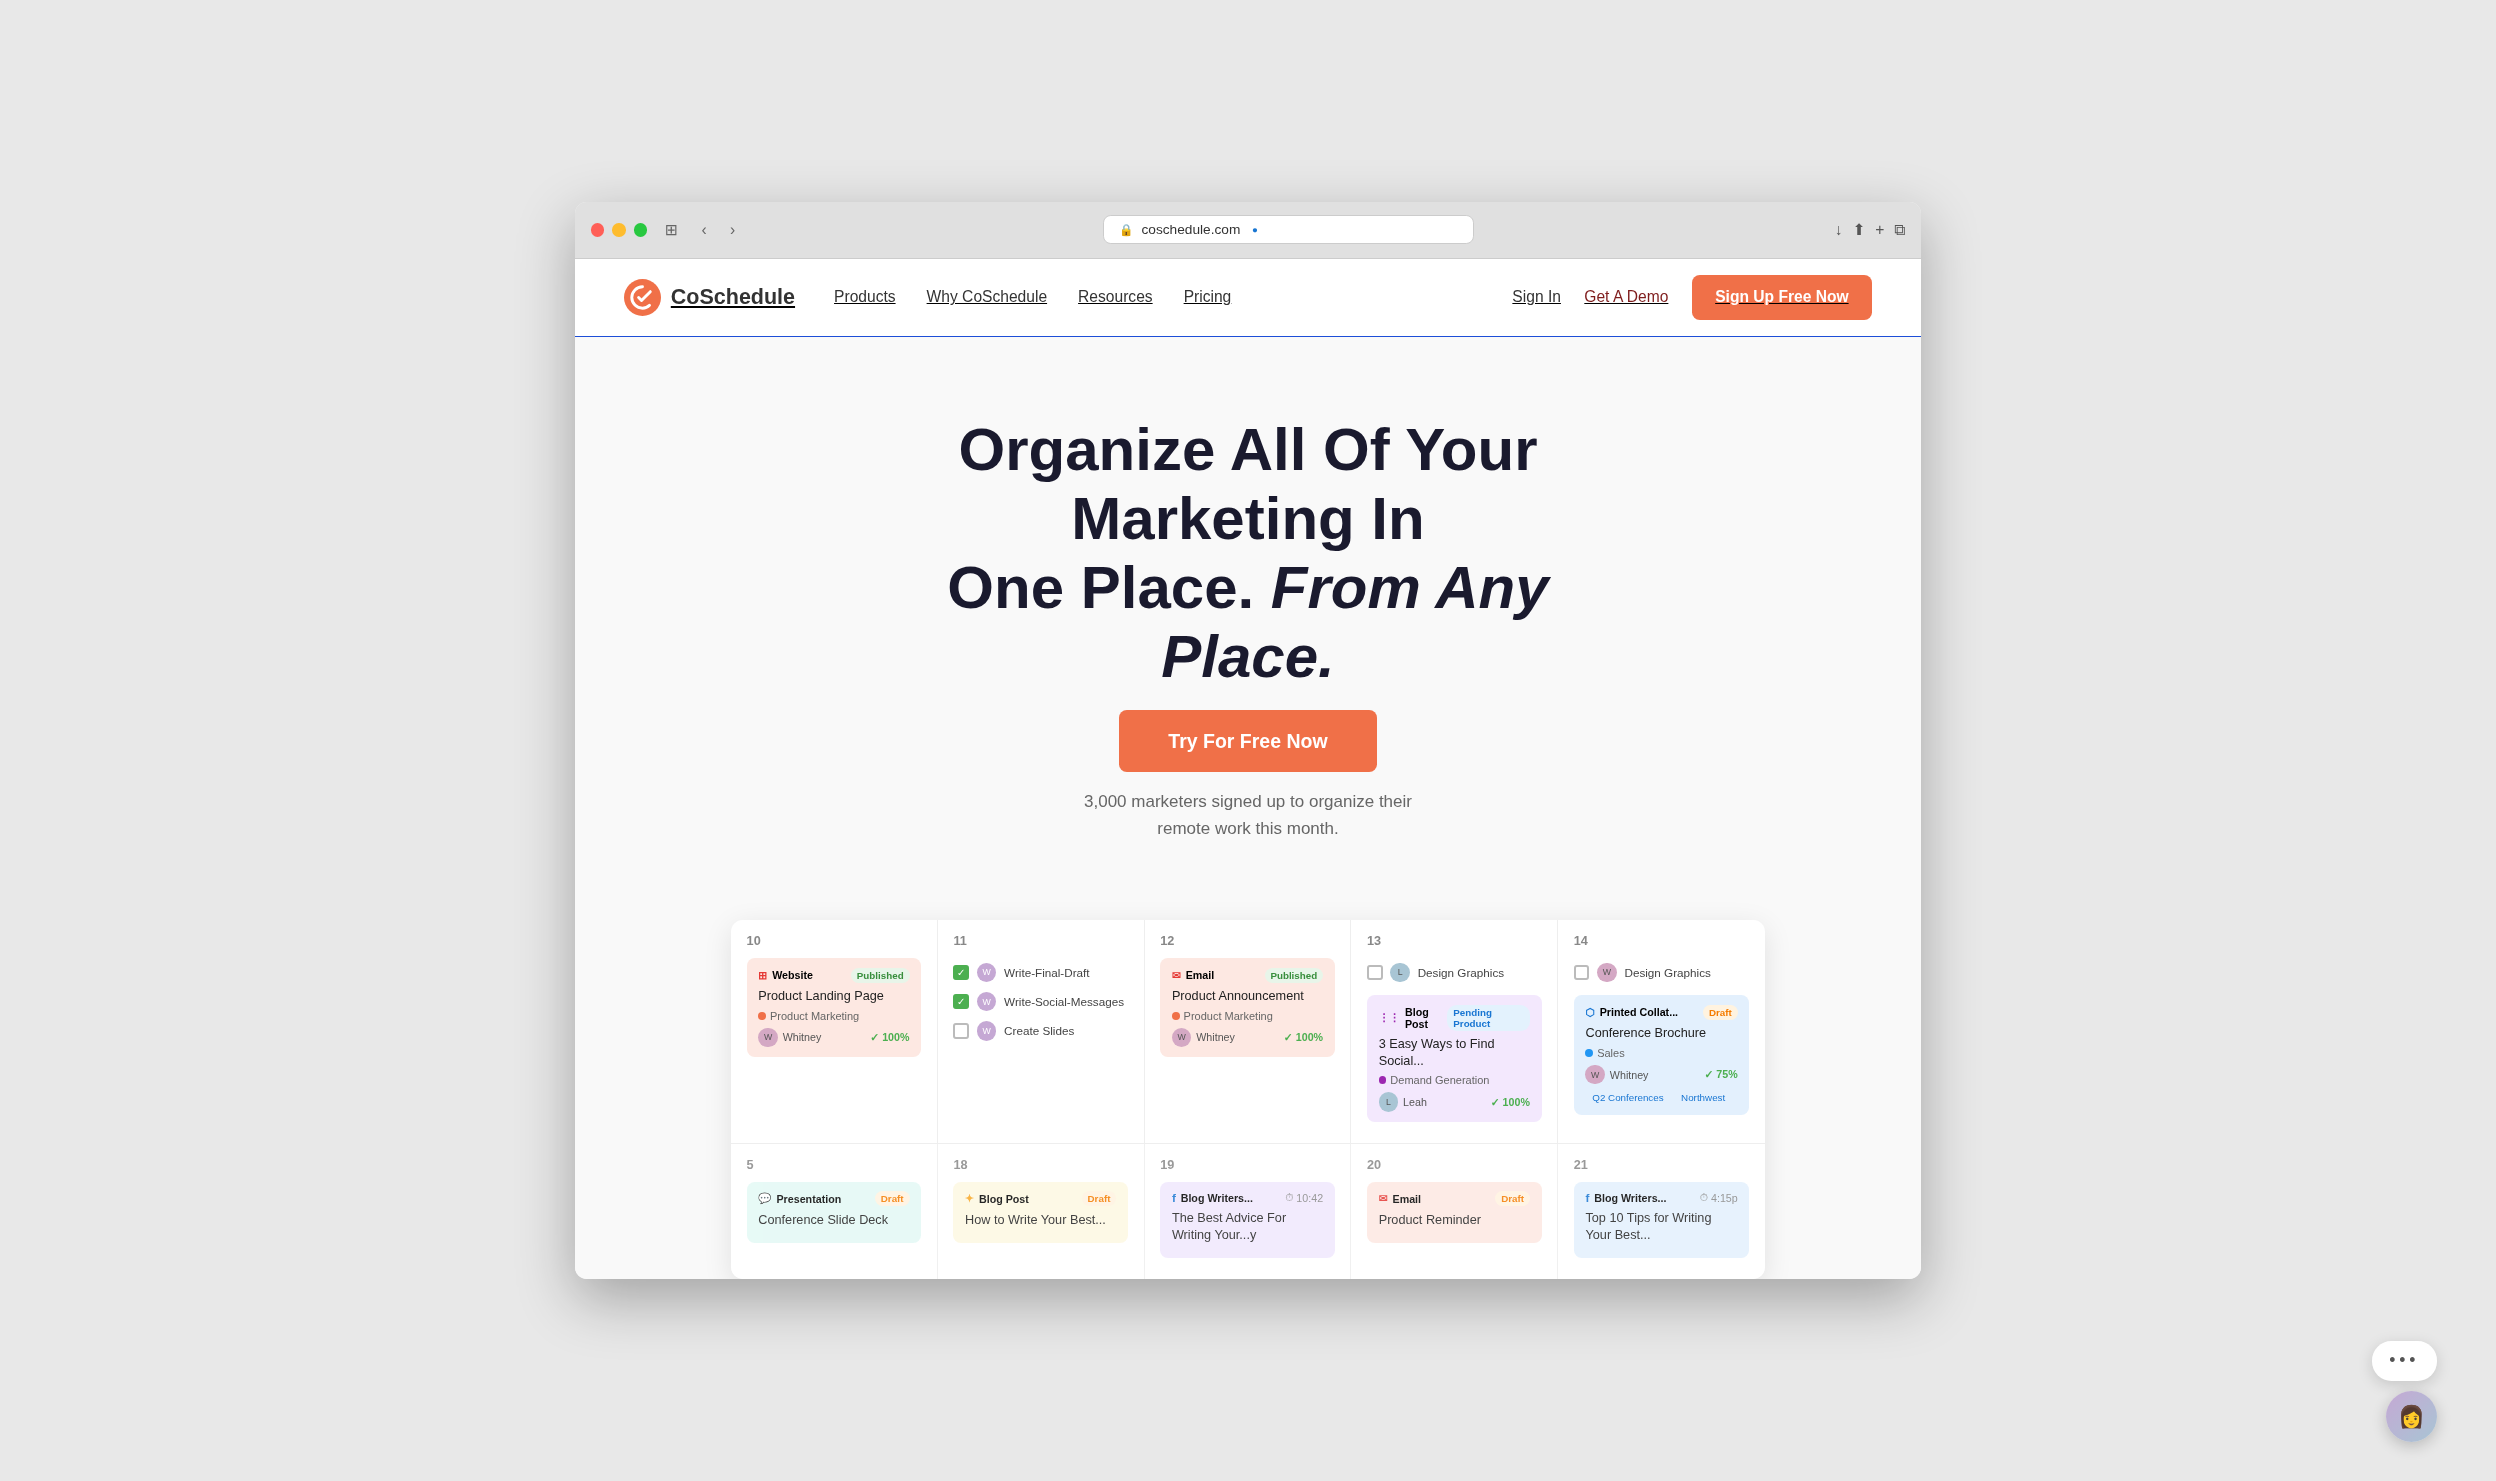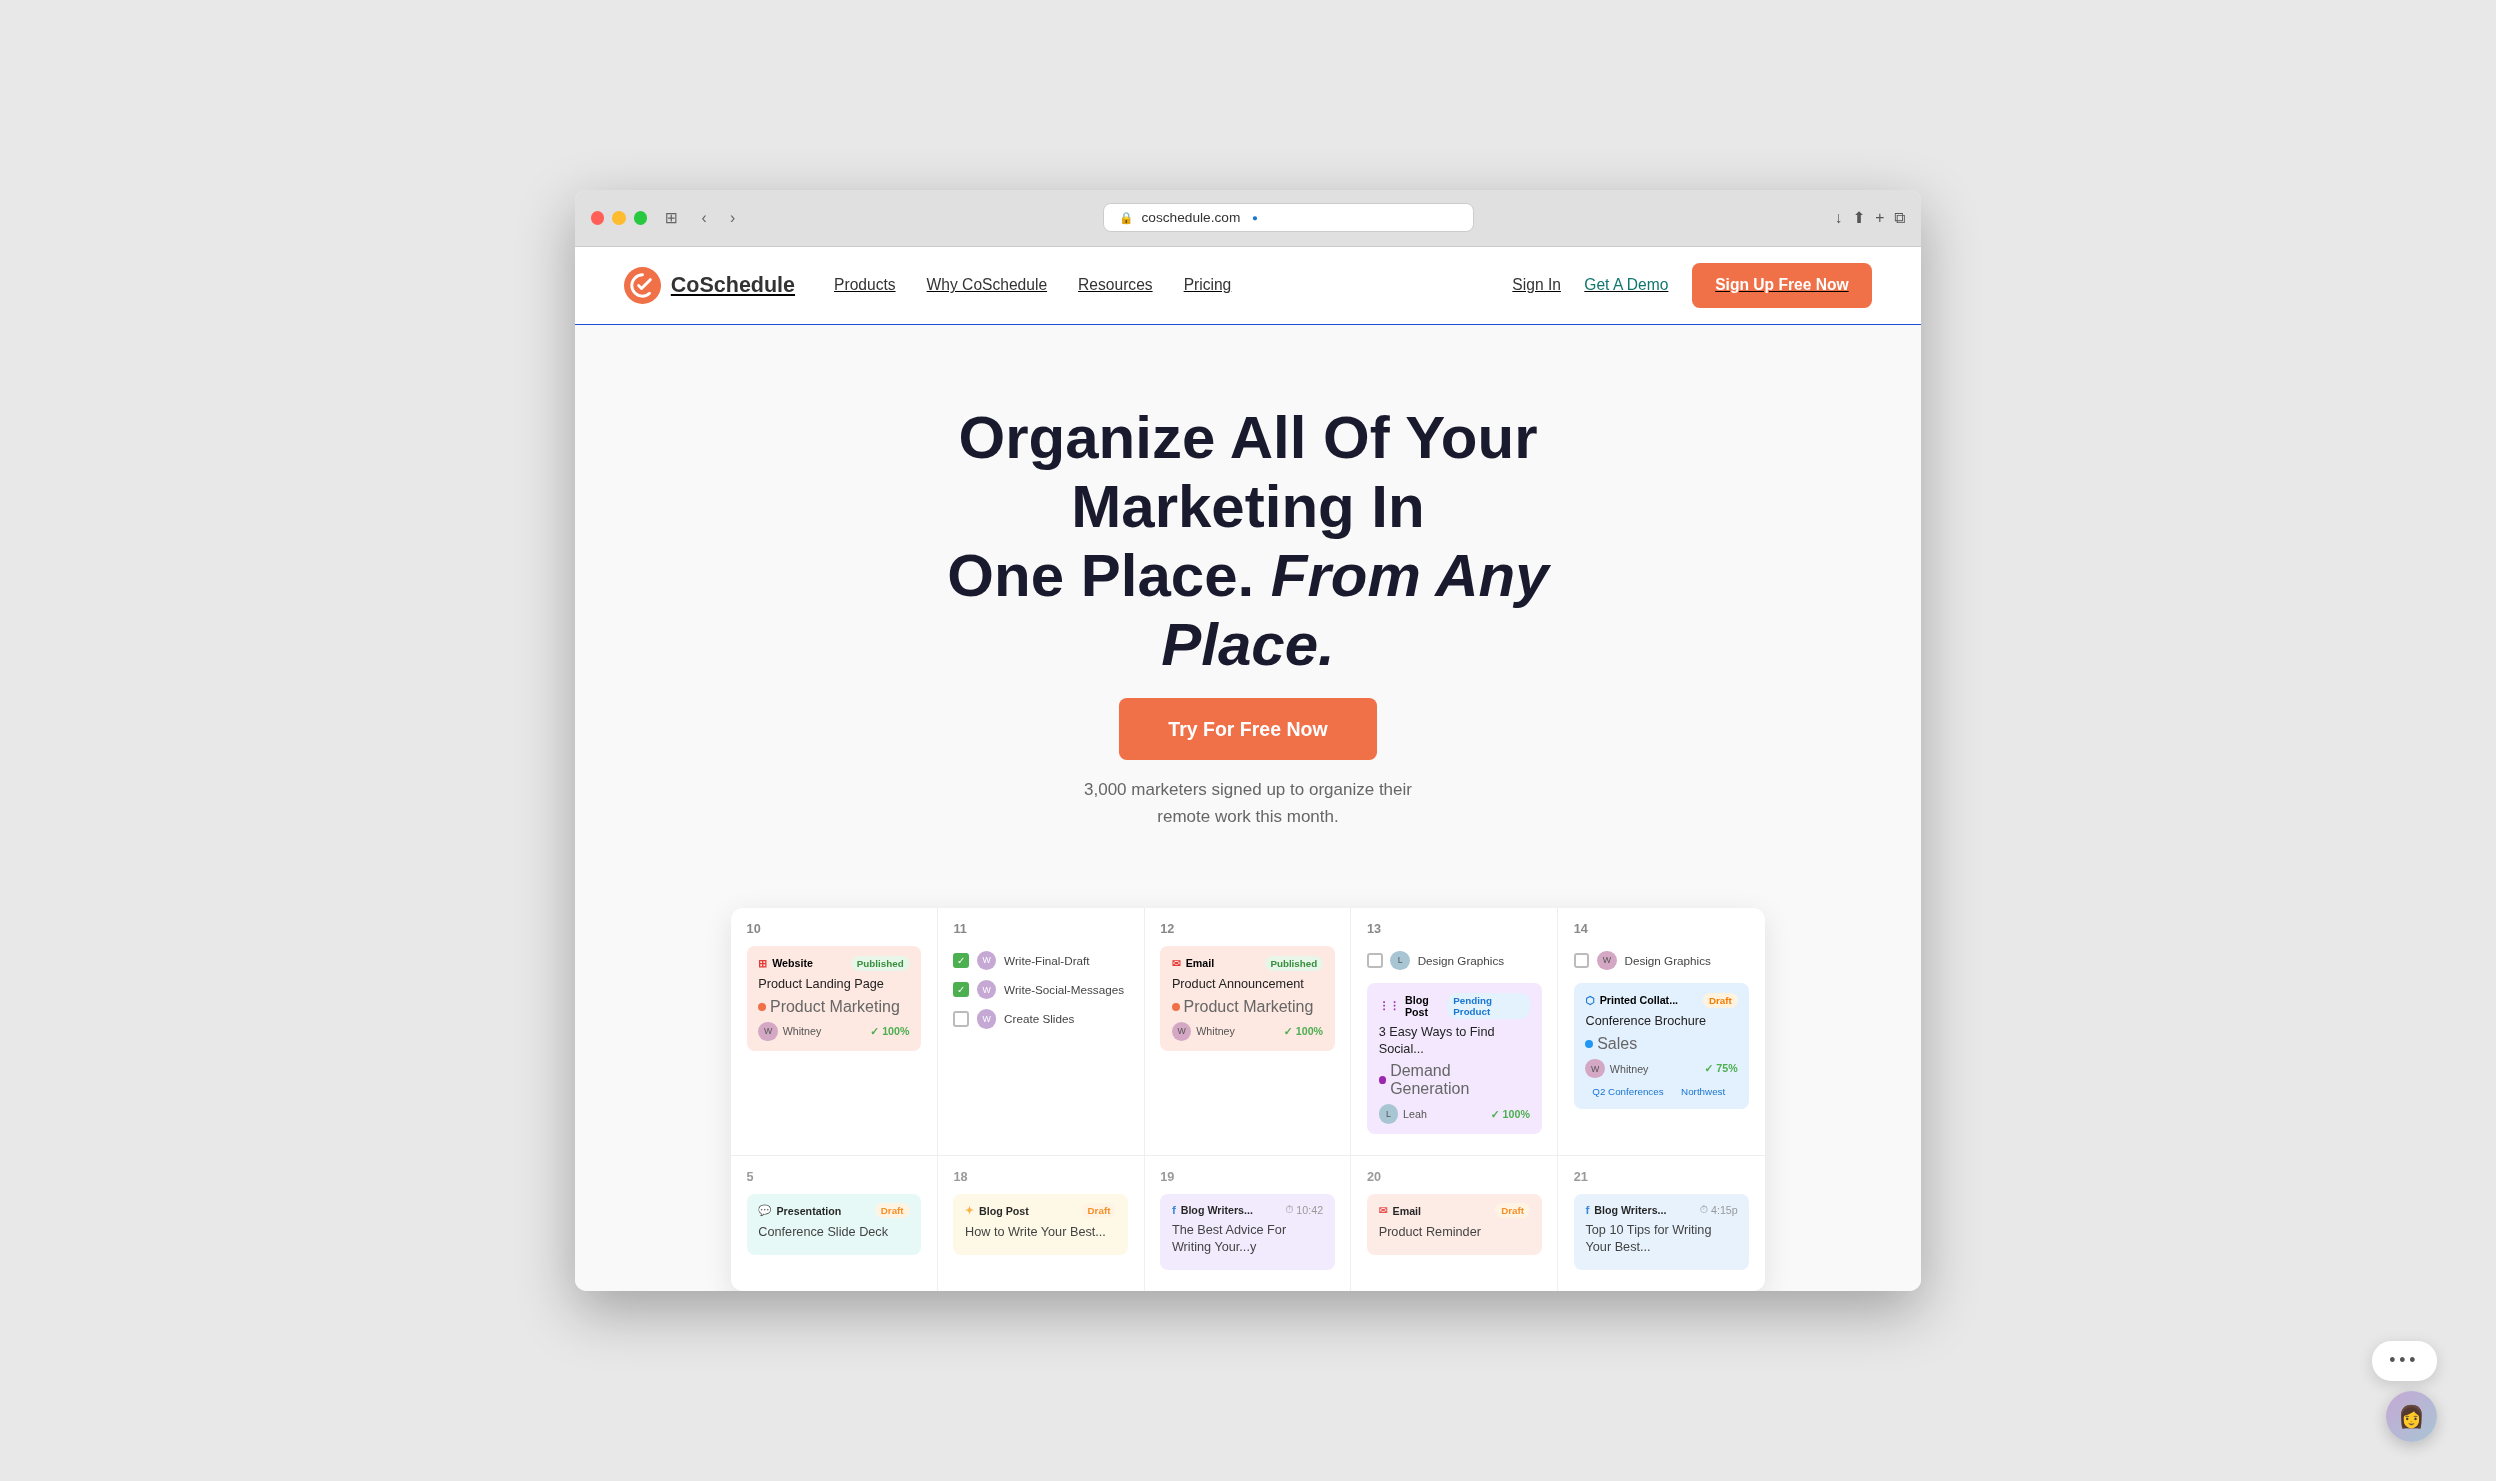--- a/index.html
+++ b/index.html
@@ -143,21 +143,21 @@
 
     .sign-in-link {
       text-decoration: none;
       color: #333;
       font-size: 15.6px;
       font-weight: 500;
     }
 
     .get-demo-link {
       text-decoration: none;
-      color: #0f766e;
+      color: #7f1d1d;
       font-size: 15.6px;
       font-weight: 500;
     }
 
     .signup-btn {
       background: #f07048;
       color: #fff;
       border: none;
       padding: 13.7px 23.4px;
       border-radius: 7.8px;
@@ -292,21 +292,21 @@
 
     .card-title {
       font-size: 12.7px;
       font-weight: 400;
       color: #222;
       margin-bottom: 4.9px;
       line-height: 1.3;
     }
 
     .card-tag {
-      font-size: 16px;
+      font-size: 11px;
       color: #666;
       margin-bottom: 5.9px;
       display: flex;
       align-items: center;
       gap: 3.9px;
     }
 
     .dot {
       width: 7.8px;
       height: 7.8px;

